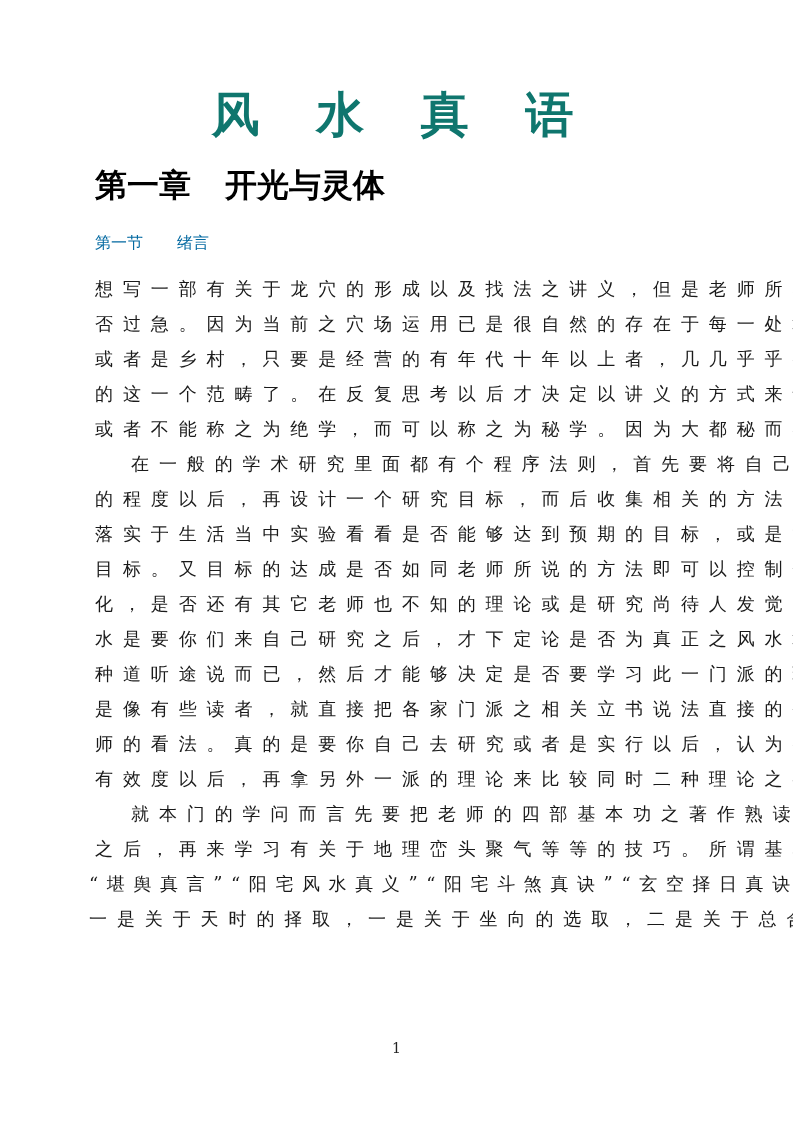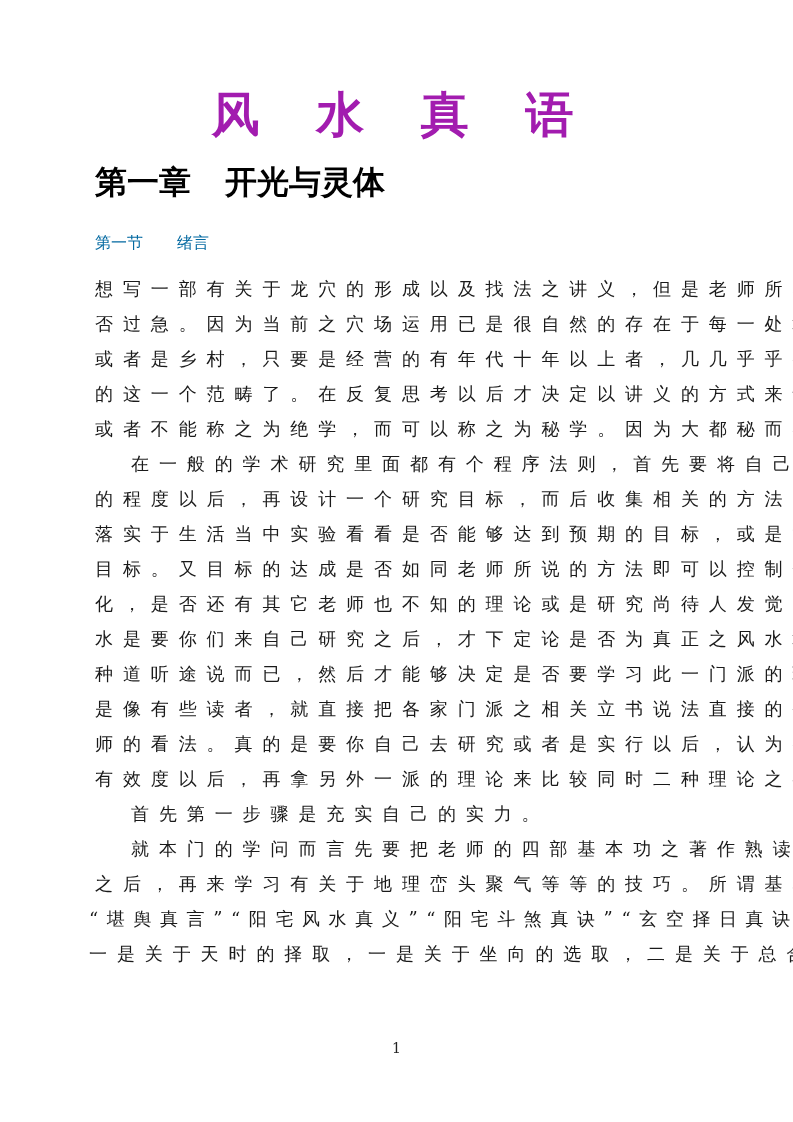--- a/index.html
+++ b/index.html
@@ -3,38 +3,38 @@
 <meta charset="utf-8">
 <style>
   html, body { margin: 0; padding: 0; background: #ffffff; }
   body { width: 793px; height: 1122px; position: relative; overflow: hidden;
          font-family: "DejaVu Serif", "Liberation Serif", serif; color: #111111; }
   .page { position: absolute; left: 0; top: 0; width: 793px; height: 1122px; }
   .title { position: absolute; left: 0; width: 793px; top: 82px; text-align: center;
            font-family: "DejaVu Sans", "Liberation Sans", sans-serif; font-weight: bold;
            font-size: 48px; letter-spacing: 20px; line-height: 64px; padding-left: 12px;
            box-sizing: border-box; }
-  .chapter { position: absolute; left: 95px; top: 162px; font-family: Liberation Mono, monospace;
+  .chapter { position: absolute; left: 95px; top: 162px; font-family: Liberation Serif, serif;
              font-size: 32px; line-height: 46px; font-weight: bold; color: #000000; }
   .chapter .gap { display: inline-block; width: 34px; }
   .section { position: absolute; left: 95px; top: 230px; font-size: 16px; line-height: 26px; color: #0369a1; }
   .section .gap { display: inline-block; width: 34px; }
   .body { position: absolute; left: 95px; top: 271px; width: 590px; }
   .line { height: 35px; line-height: 35px; font-size: 18px; letter-spacing: 9.9px; white-space: nowrap;
           color: #1a1a1a; }
   .line.indent { padding-left: 36px; }
   .line.shift { margin-left: -6px; }
   .pagenum { position: absolute; left: 0; width: 793px; top: 1038px; text-align: center;
              font-size: 14px; line-height: 20px; color: #222222; }
 </style>
 </head>
 <body>
 
 <div class="page">
-  <div class="title" style="color: #a21caf;">风 水 真 语</div>
+  <div class="title" style="color: #0f766e;">风 水 真 语</div>
 
   <div class="chapter">
     <span>第一章</span><span class="gap"></span><span>开光与灵体</span>
   </div>
 
   <div class="section">
     <span>第一节</span><span class="gap"></span><span>绪言</span>
   </div>
 
   <div class="body">
@@ -46,21 +46,20 @@
     <div class="line indent">在一般的学术研究里面都有个程序法则，首先要将自己的知识充实至一定</div>
     <div class="line">的程度以后，再设计一个研究目标，而后收集相关的方法、技巧以及数据，再</div>
     <div class="line">落实于生活当中实验看看是否能够达到预期的目标，或是能够达到多少之预期</div>
     <div class="line">目标。又目标的达成是否如同老师所说的方法即可以控制住所有可能的一切变</div>
     <div class="line">化，是否还有其它老师也不知的理论或是研究尚待人发觉的呢？所以，生活风</div>
     <div class="line">水是要你们来自己研究之后，才下定论是否为真正之风水堪舆之术，或只是一</div>
     <div class="line">种道听途说而已，然后才能够决定是否要学习此一门派的理论以及功夫。而不</div>
     <div class="line">是像有些读者，就直接把各家门派之相关立书说法直接的丢给老师，问看看老</div>
     <div class="line">师的看法。真的是要你自己去研究或者是实行以后，认为有准确的信任度以及</div>
     <div class="line">有效度以后，再拿另外一派的理论来比较同时二种理论之共同点是否多或少；</div>
-    <div class="line indent">首先第一步骤是充实自己的实力。</div>
     <div class="line indent">就本门的学问而言先要把老师的四部基本功之著作熟读，且能够运用自如</div>
     <div class="line">之后，再来学习有关于地理峦头聚气等等的技巧。所谓基本功之著作，即是</div>
     <div class="line shift" style="letter-spacing:8.6px;">“堪舆真言”“阳宅风水真义”“阳宅斗煞真诀”“玄空择日真诀”这四部著作。</div>
     <div class="line shift">一是关于天时的择取，一是关于坐向的选取，二是关于总合的大略理论。有了</div>
   </div>
 
   <div class="pagenum">1</div>
 </div>
 
 </body></html>

